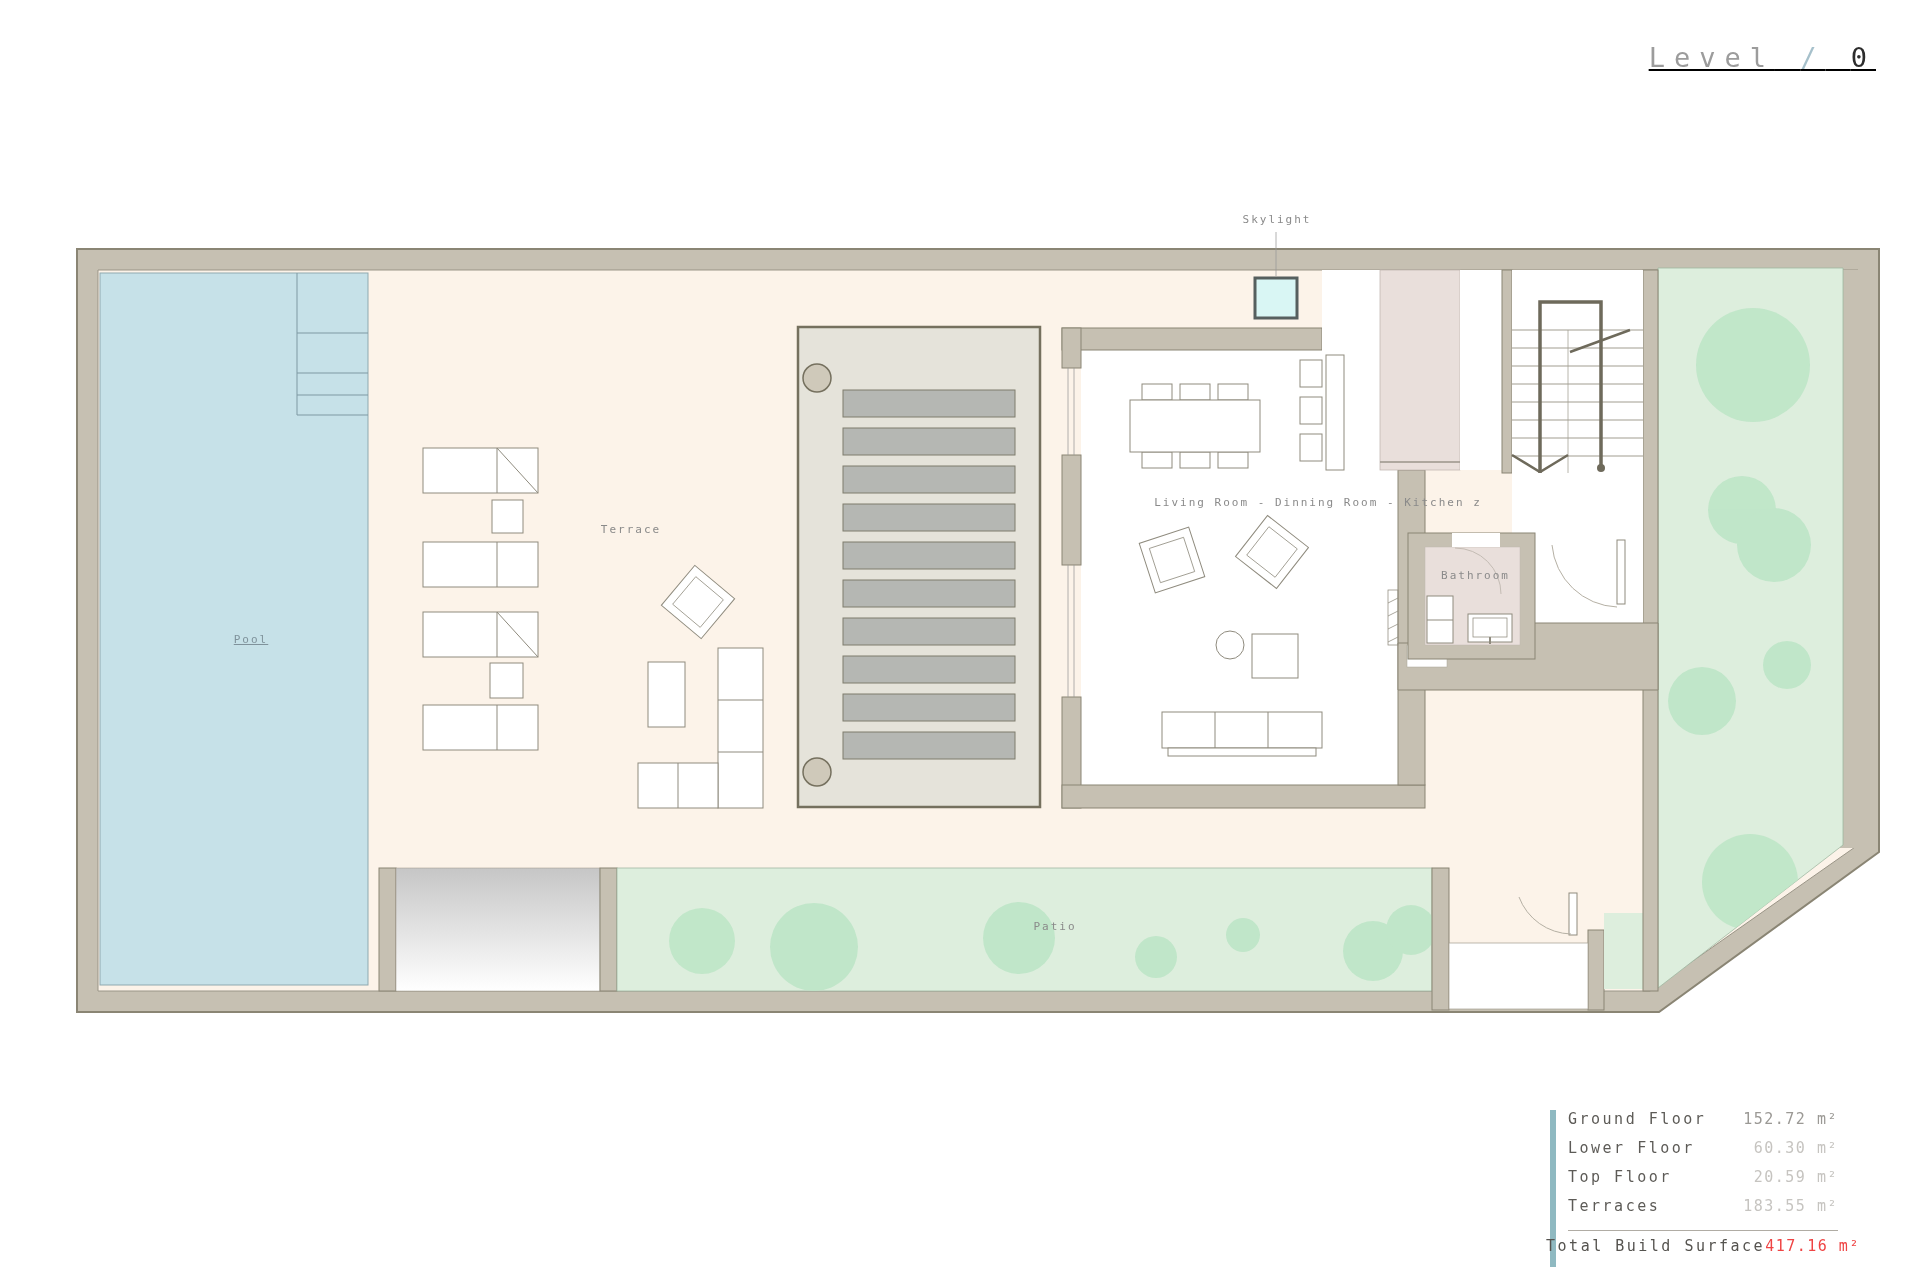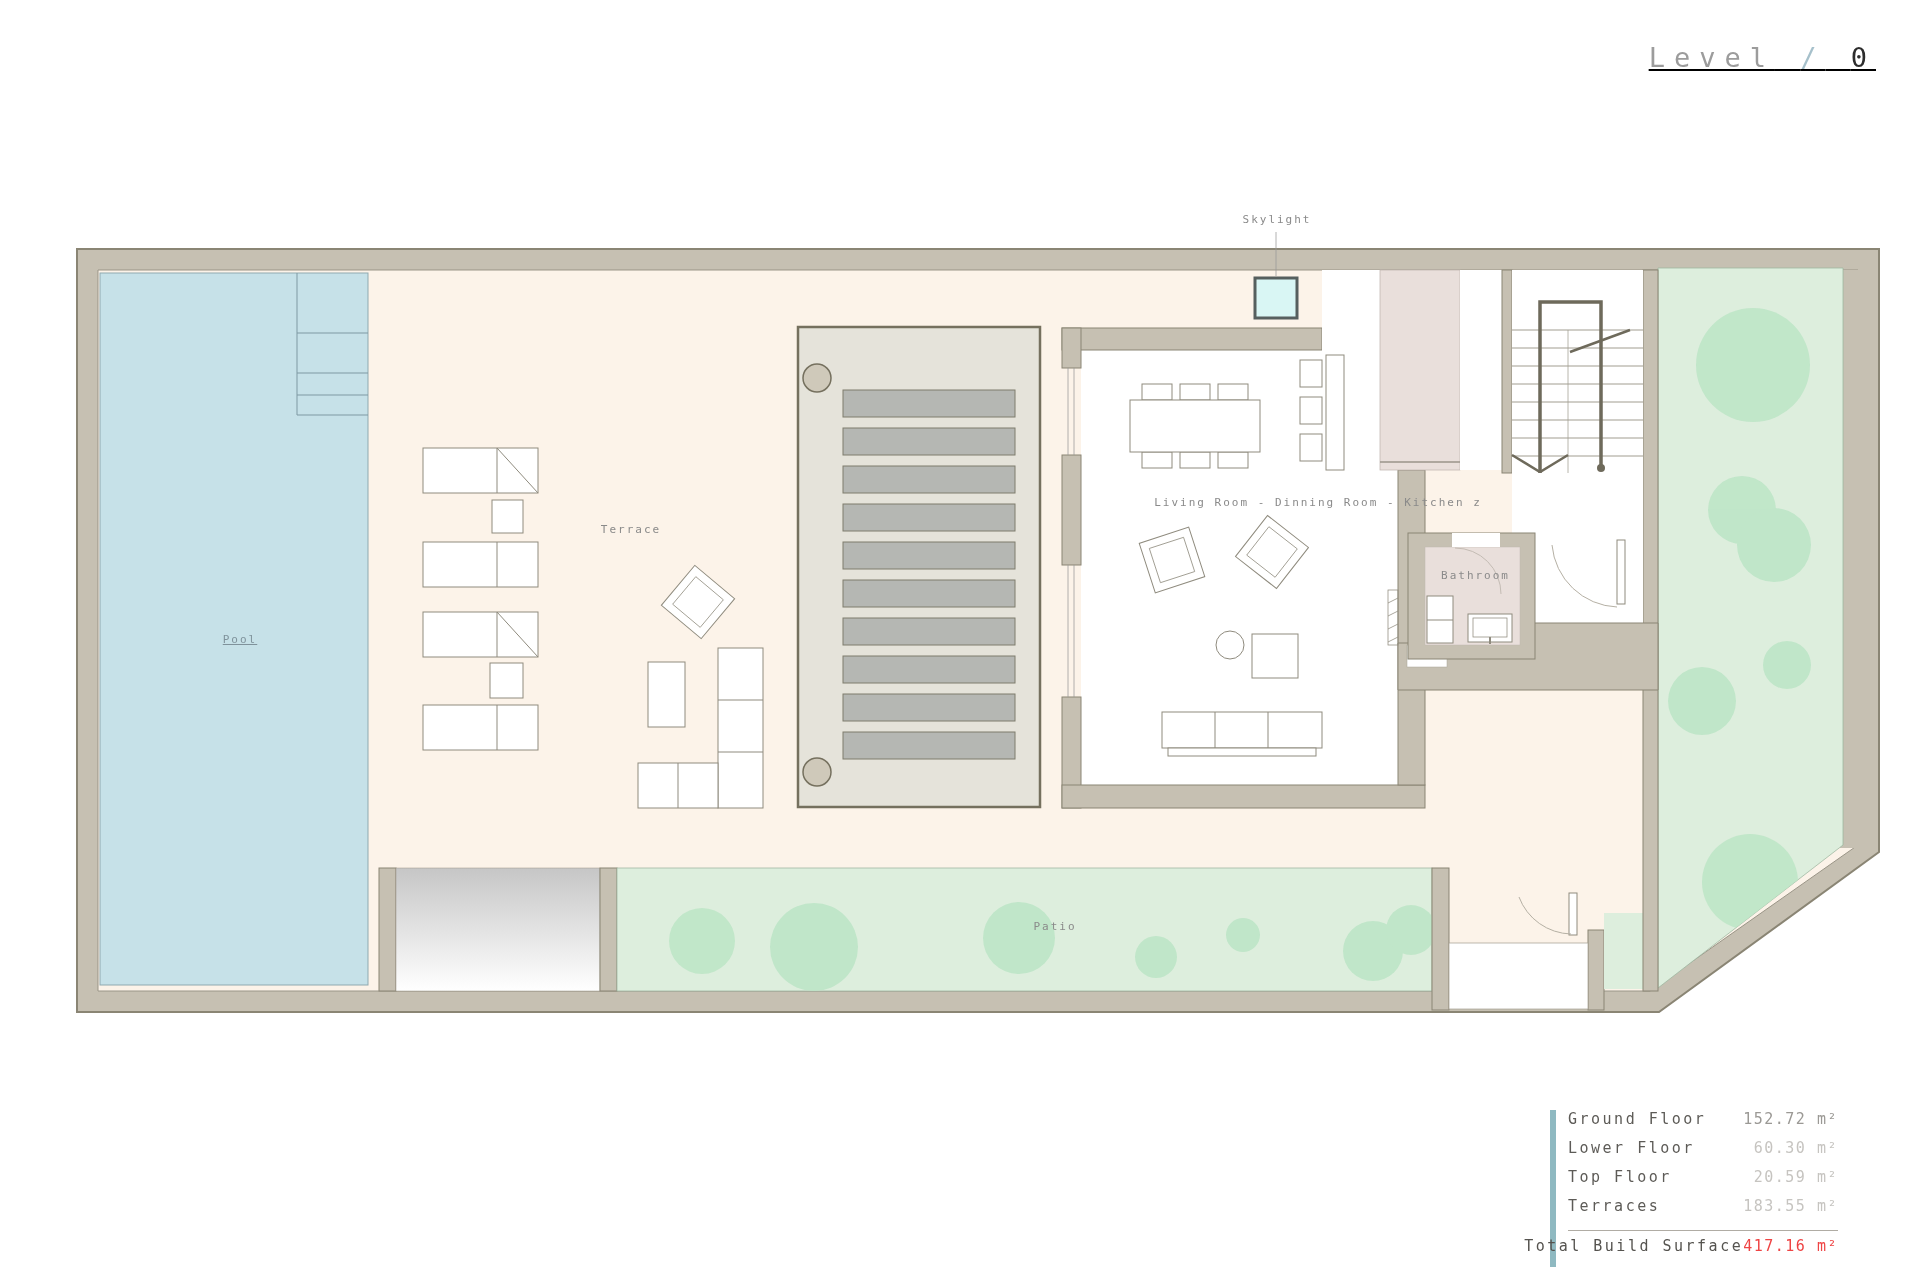--- a/index.html
+++ b/index.html
@@ -45,21 +45,21 @@
   .area-table{
     position:absolute;left:1550px;top:1110px;width:288px;z-index:5;
     border-left:6px solid #8fb9c1;padding-left:12px;box-sizing:border-box;
   }
   .area-row{display:flex;justify-content:space-between;align-items:baseline;height:29px;
     font-size:15px;letter-spacing:2.5px;white-space:nowrap;}
   .area-row .lab{color:#5d5b57;}
   .area-row .val{color:#c6c4c0;letter-spacing:1.5px;}
   .area-row .val.med{color:#9b9995;}
   .divider{border-top:1px solid #b0aca4;margin:4px 0 6px 0;}
-  .total-row{display:flex;justify-content:flex-end;align-items:baseline;height:30px;
+  .total-row{display:flex;justify-content:center;align-items:baseline;height:30px;
     font-size:15px;letter-spacing:2.5px;white-space:nowrap;}
   .total-row .lab{color:#55534f;}
   .total-row .val{color:#ef4444;letter-spacing:1.5px;}
 </style>
 </head>
 <body>
 
 <div class="canvas">
 
   <svg class="plan-svg" viewBox="0 0 1920 1280" xmlns="http://www.w3.org/2000/svg">
@@ -306,21 +306,21 @@
         <line x1="718" y1="700" x2="763" y2="700"></line>
           <line x1="718" y1="752" x2="763" y2="752"></line>
         <rect x="638" y="763" width="80" height="45"></rect>
         <line x1="678" y1="763" x2="678" y2="808"></line>
       </g>
     </g>
   </svg>
 
   <h1 class="title"><span class="lvl">Level</span> <span class="sep">/</span> <span class="num">0</span></h1>
 
-  <div class="plan-label lbl-pool" style="left:240px;top:633px;text-decoration:underline;">Pool</div>
+  <div class="plan-label lbl-pool" style="left:251px;top:633px;text-decoration:underline;">Pool</div>
   <div class="plan-label" style="left:631px;top:523px;">Terrace</div>
   <div class="plan-label" style="left:1318px;top:496px;">Living Room - Dinning Room - Kitchen z</div>
   <div class="plan-label" style="left:1277px;top:213px;">Skylight</div>
   <div class="plan-label" style="left:1464px;top:569px;padding-left:23px;">Bathroom</div>
   <div class="plan-label" style="left:1055px;top:920px;">Patio</div>
 
 
   <div class="area-table">
     <div class="area-row">
       <span class="lab">Ground Floor</span>

